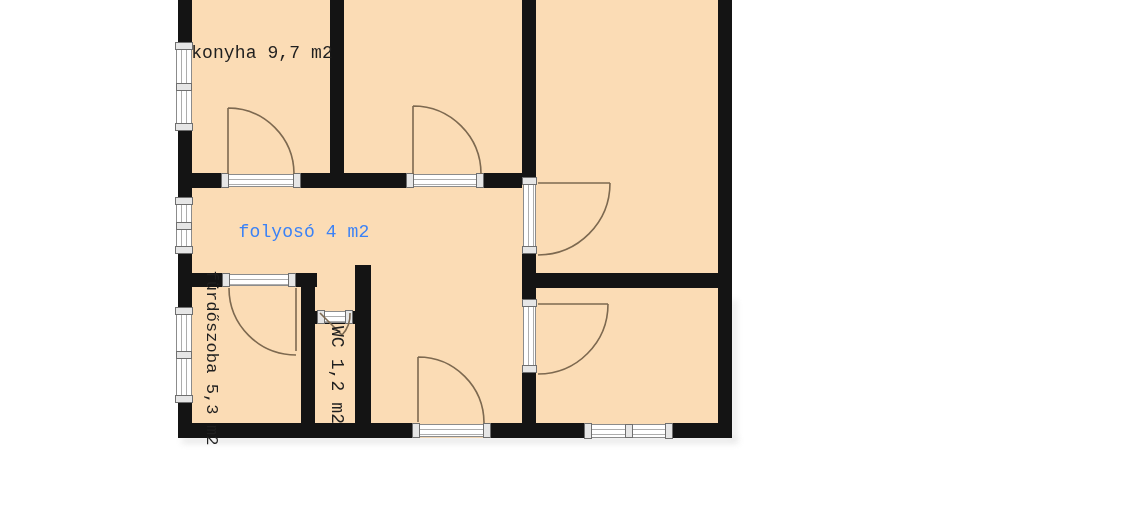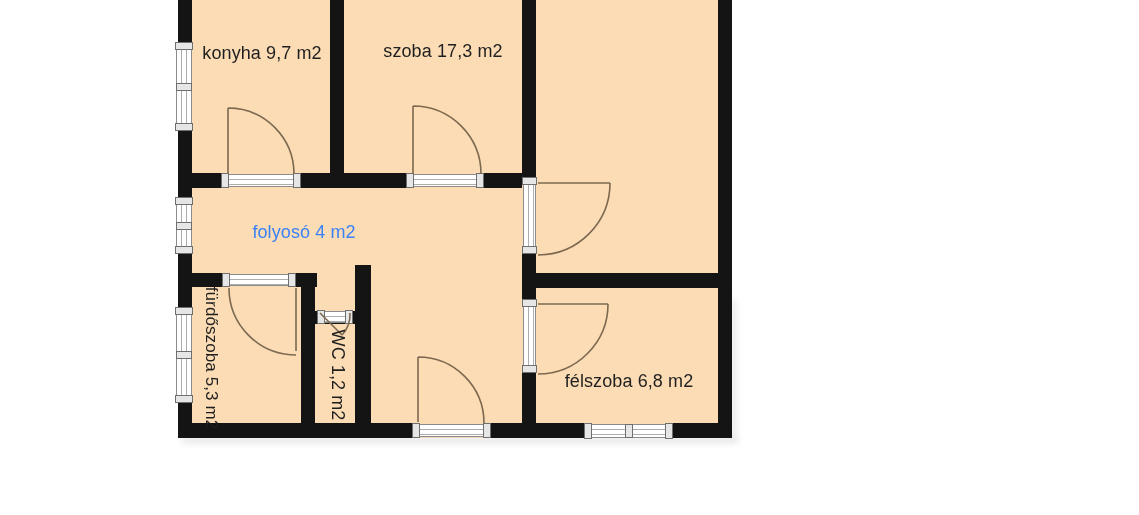--- a/index.html
+++ b/index.html
@@ -1,17 +1,17 @@
 <!DOCTYPE html>
 <html><head>
 <meta charset="utf-8">
 <style>
   html,body{margin:0;padding:0;background:#ffffff;}
   #stage{position:relative;width:1139px;height:515px;overflow:hidden;background:#ffffff;
-         font-family:Liberation Sans, sans-serif;}
+         font-family:Liberation Mono, monospace;}
   #plan{position:absolute;left:0;top:0;width:1139px;height:515px;}
   .room-fill{position:absolute;background:#fbdcb5;}
   .wall{position:absolute;background:#141414;}
   .opening{position:absolute;box-sizing:border-box;border:1px solid #8c8c8c;background:#ffffff;}
   .opening.v{background:linear-gradient(to right,#ffffff 0 4px,#adadad 4px 5px,#ffffff 5px 9px,#adadad 9px 10px,#ffffff 10px 100%);}
   .opening.h{background:linear-gradient(to bottom,#ffffff 0 4px,#adadad 4px 5px,#ffffff 5px 9px,#adadad 9px 10px,#ffffff 10px 100%);}
   .cap{position:absolute;box-sizing:border-box;background:#e6e6e6;border:1px solid #6f6f6f;}
   .room-label{position:absolute;white-space:nowrap;color:#1f1f1f;font-size:18px;letter-spacing:0.1px;}
   .room-label.rot{transform:translate(-50%,-50%) rotate(90deg);}
   .room-label.norot{transform:translate(-50%,-50%);}
@@ -87,19 +87,17 @@
       <svg id="arcs" width="1139" height="515">
         <path d="M228,108 L228,174 M228,108 A66,66 0 0 1 294,174" fill="none" stroke="#7d6950" stroke-width="1.6"></path>
         <path d="M413,106 L413,174 M413,106 A68,68 0 0 1 481,174" fill="none" stroke="#7d6950" stroke-width="1.6"></path>
         <path d="M538,183 L610,183 M610,183 A72,72 0 0 1 538,255" fill="none" stroke="#7d6950" stroke-width="1.6"></path>
         <path d="M538,304 L608,304 M608,304 A70,70 0 0 1 538,374" fill="none" stroke="#7d6950" stroke-width="1.6"></path>
         <path d="M296,288 L296,351 M229,288 A67,67 0 0 0 296,355" fill="none" stroke="#7d6950" stroke-width="1.6"></path>
         <path d="M418,357 L418,422 M418,357 A66,66 0 0 1 484,423" fill="none" stroke="#7d6950" stroke-width="1.6"></path>
         <path d="M320,313 L342,335 M342,335 A30,30 0 0 0 350,313" fill="none" stroke="#7d6950" stroke-width="1.6"></path>
       </svg>
       <div class="room-label norot" style="left: 262px; top: 53px; color: rgb(31, 31, 31);">konyha 9,7 m2</div>
-      <div class="room-label norot" style="left: 443px; top: 51px; color: rgb(31, 31, 31);">szoba 17,3 m2</div>
       <div class="room-label norot" style="left: 304px; top: 232px; color: #3b82f6;">folyosó 4 m2</div>
-      <div class="room-label norot" style="left: 629px; top: 381px; color: rgb(31, 31, 31);">félszoba 6,8 m2</div>
       <div class="room-label rot" style="left: 211px; top: 358px; font-size: 17px; color: rgb(31, 31, 31);">fürdőszoba 5,3 m2</div>
       <div class="room-label rot" style="left: 337px; top: 375px; color: rgb(31, 31, 31);">WC 1,2 m2</div>
     </div>
 </div>
 
 </body></html>

